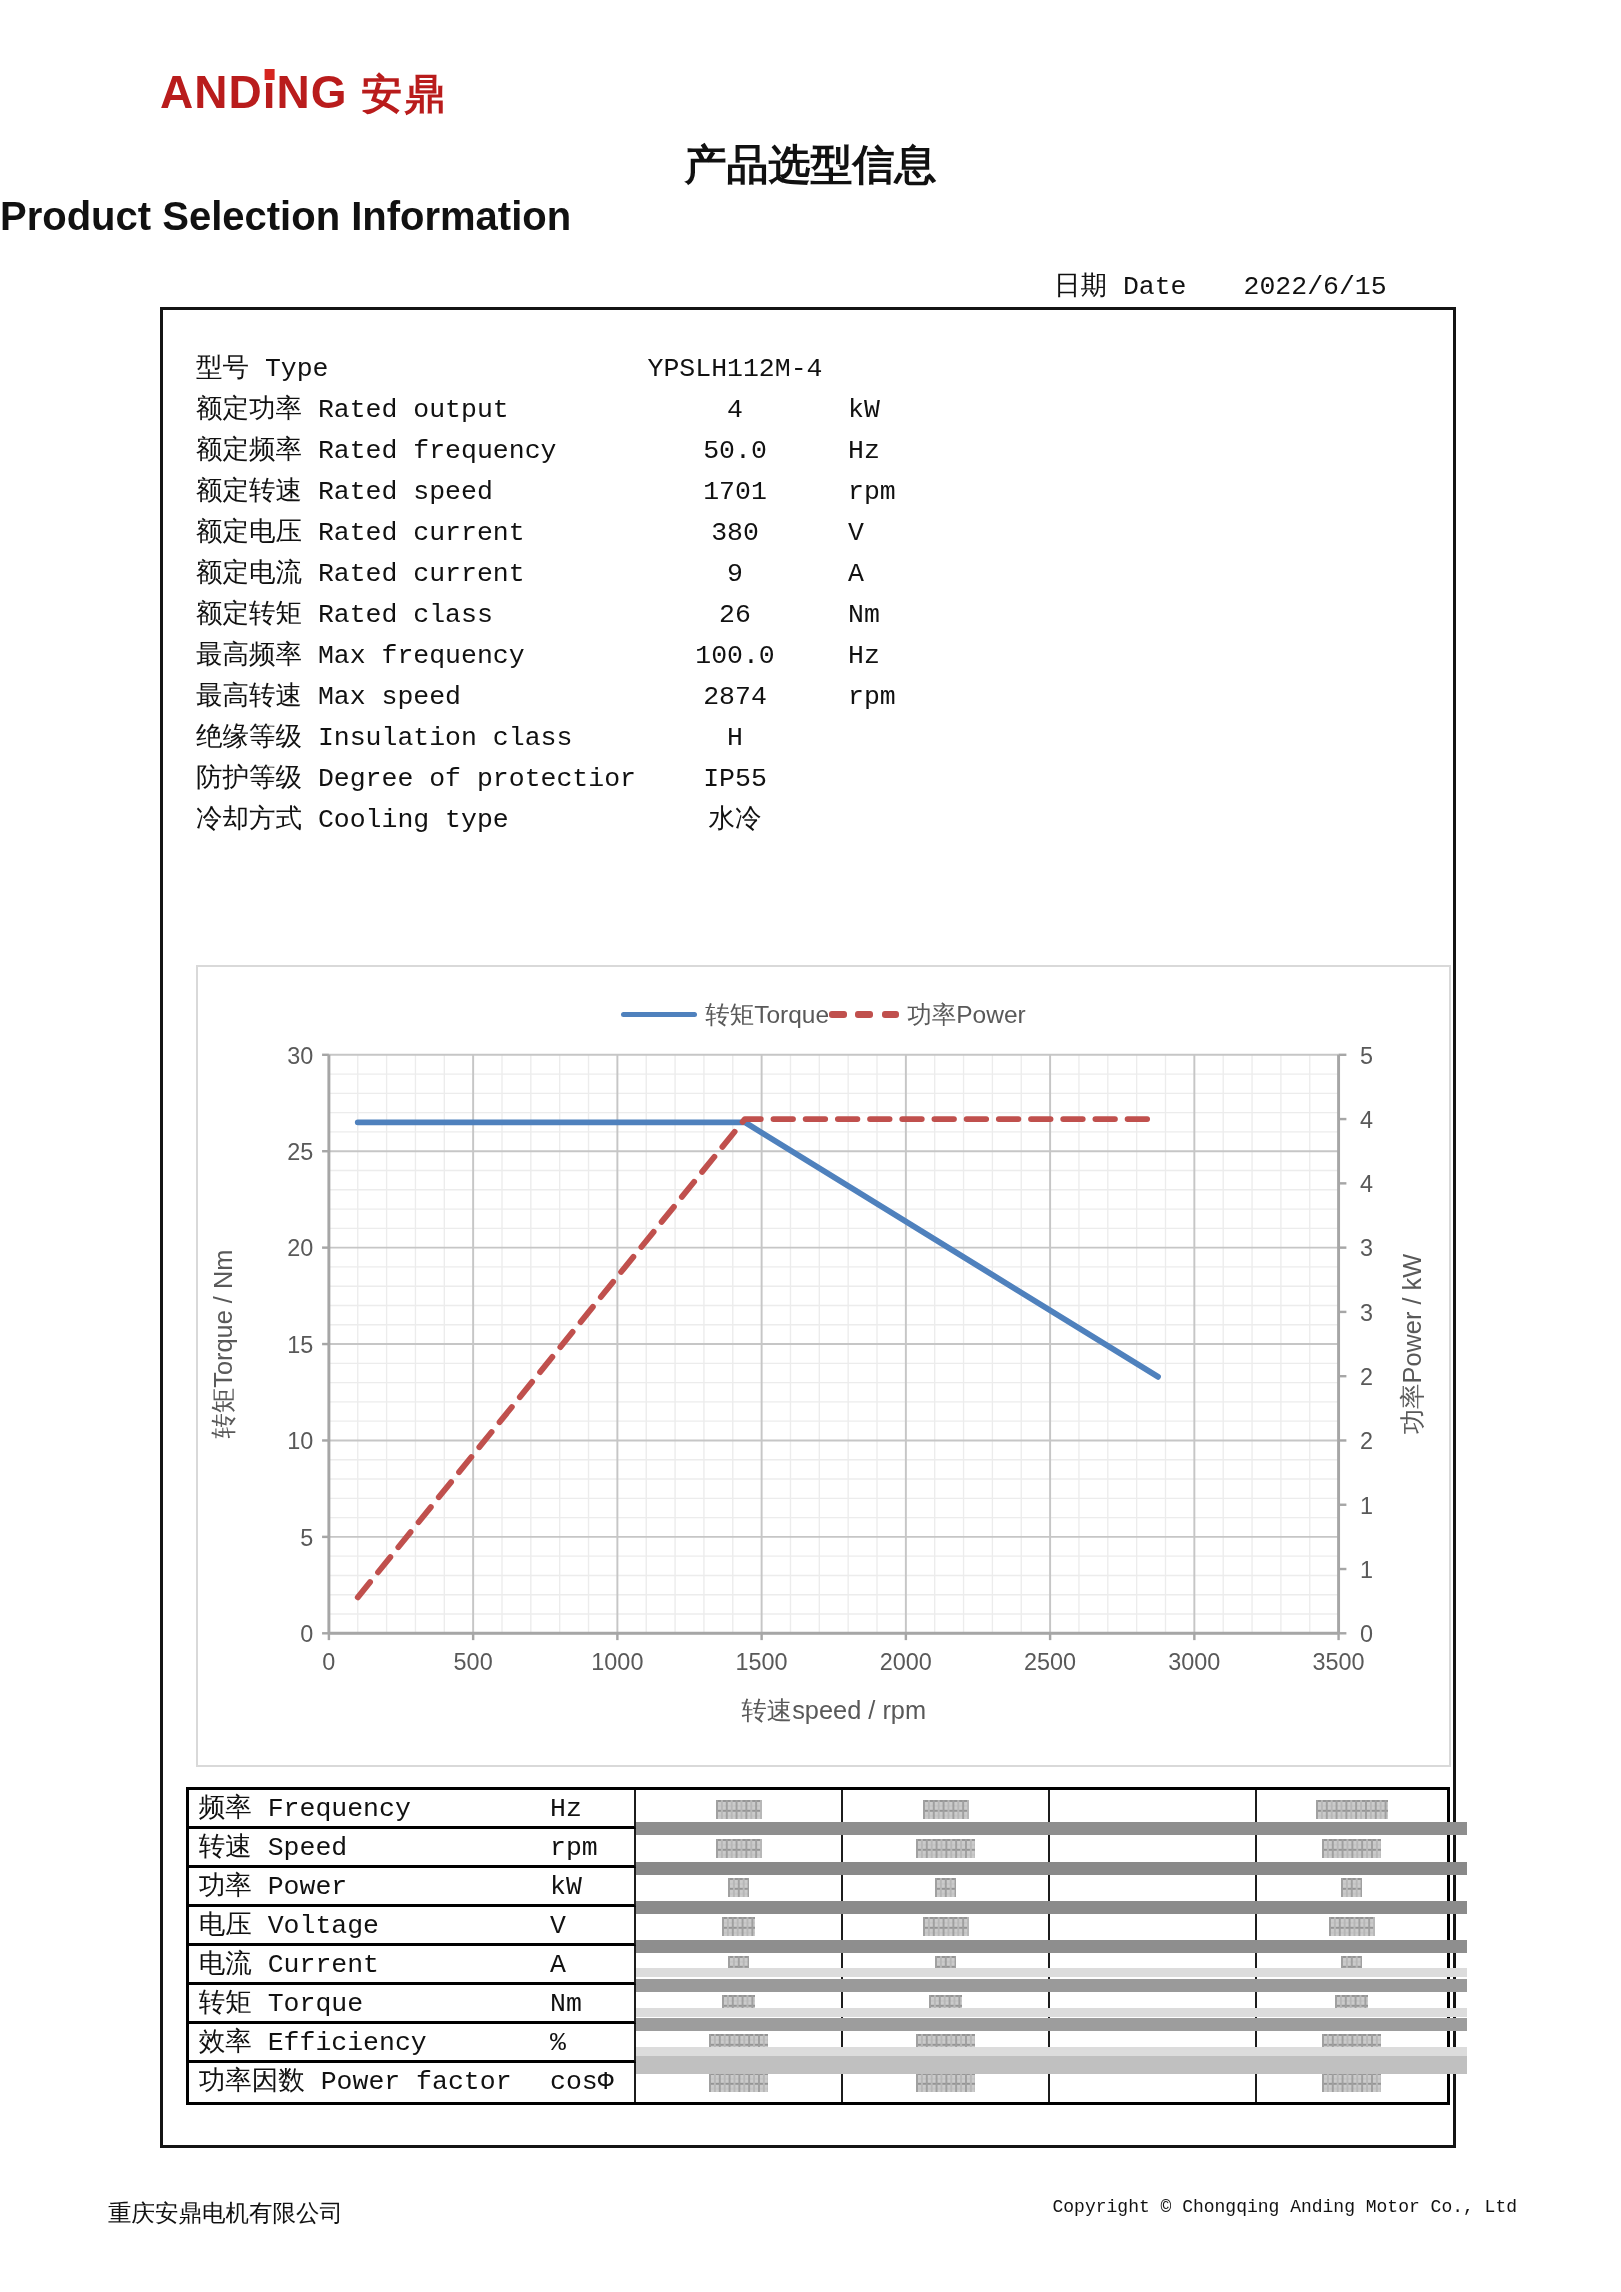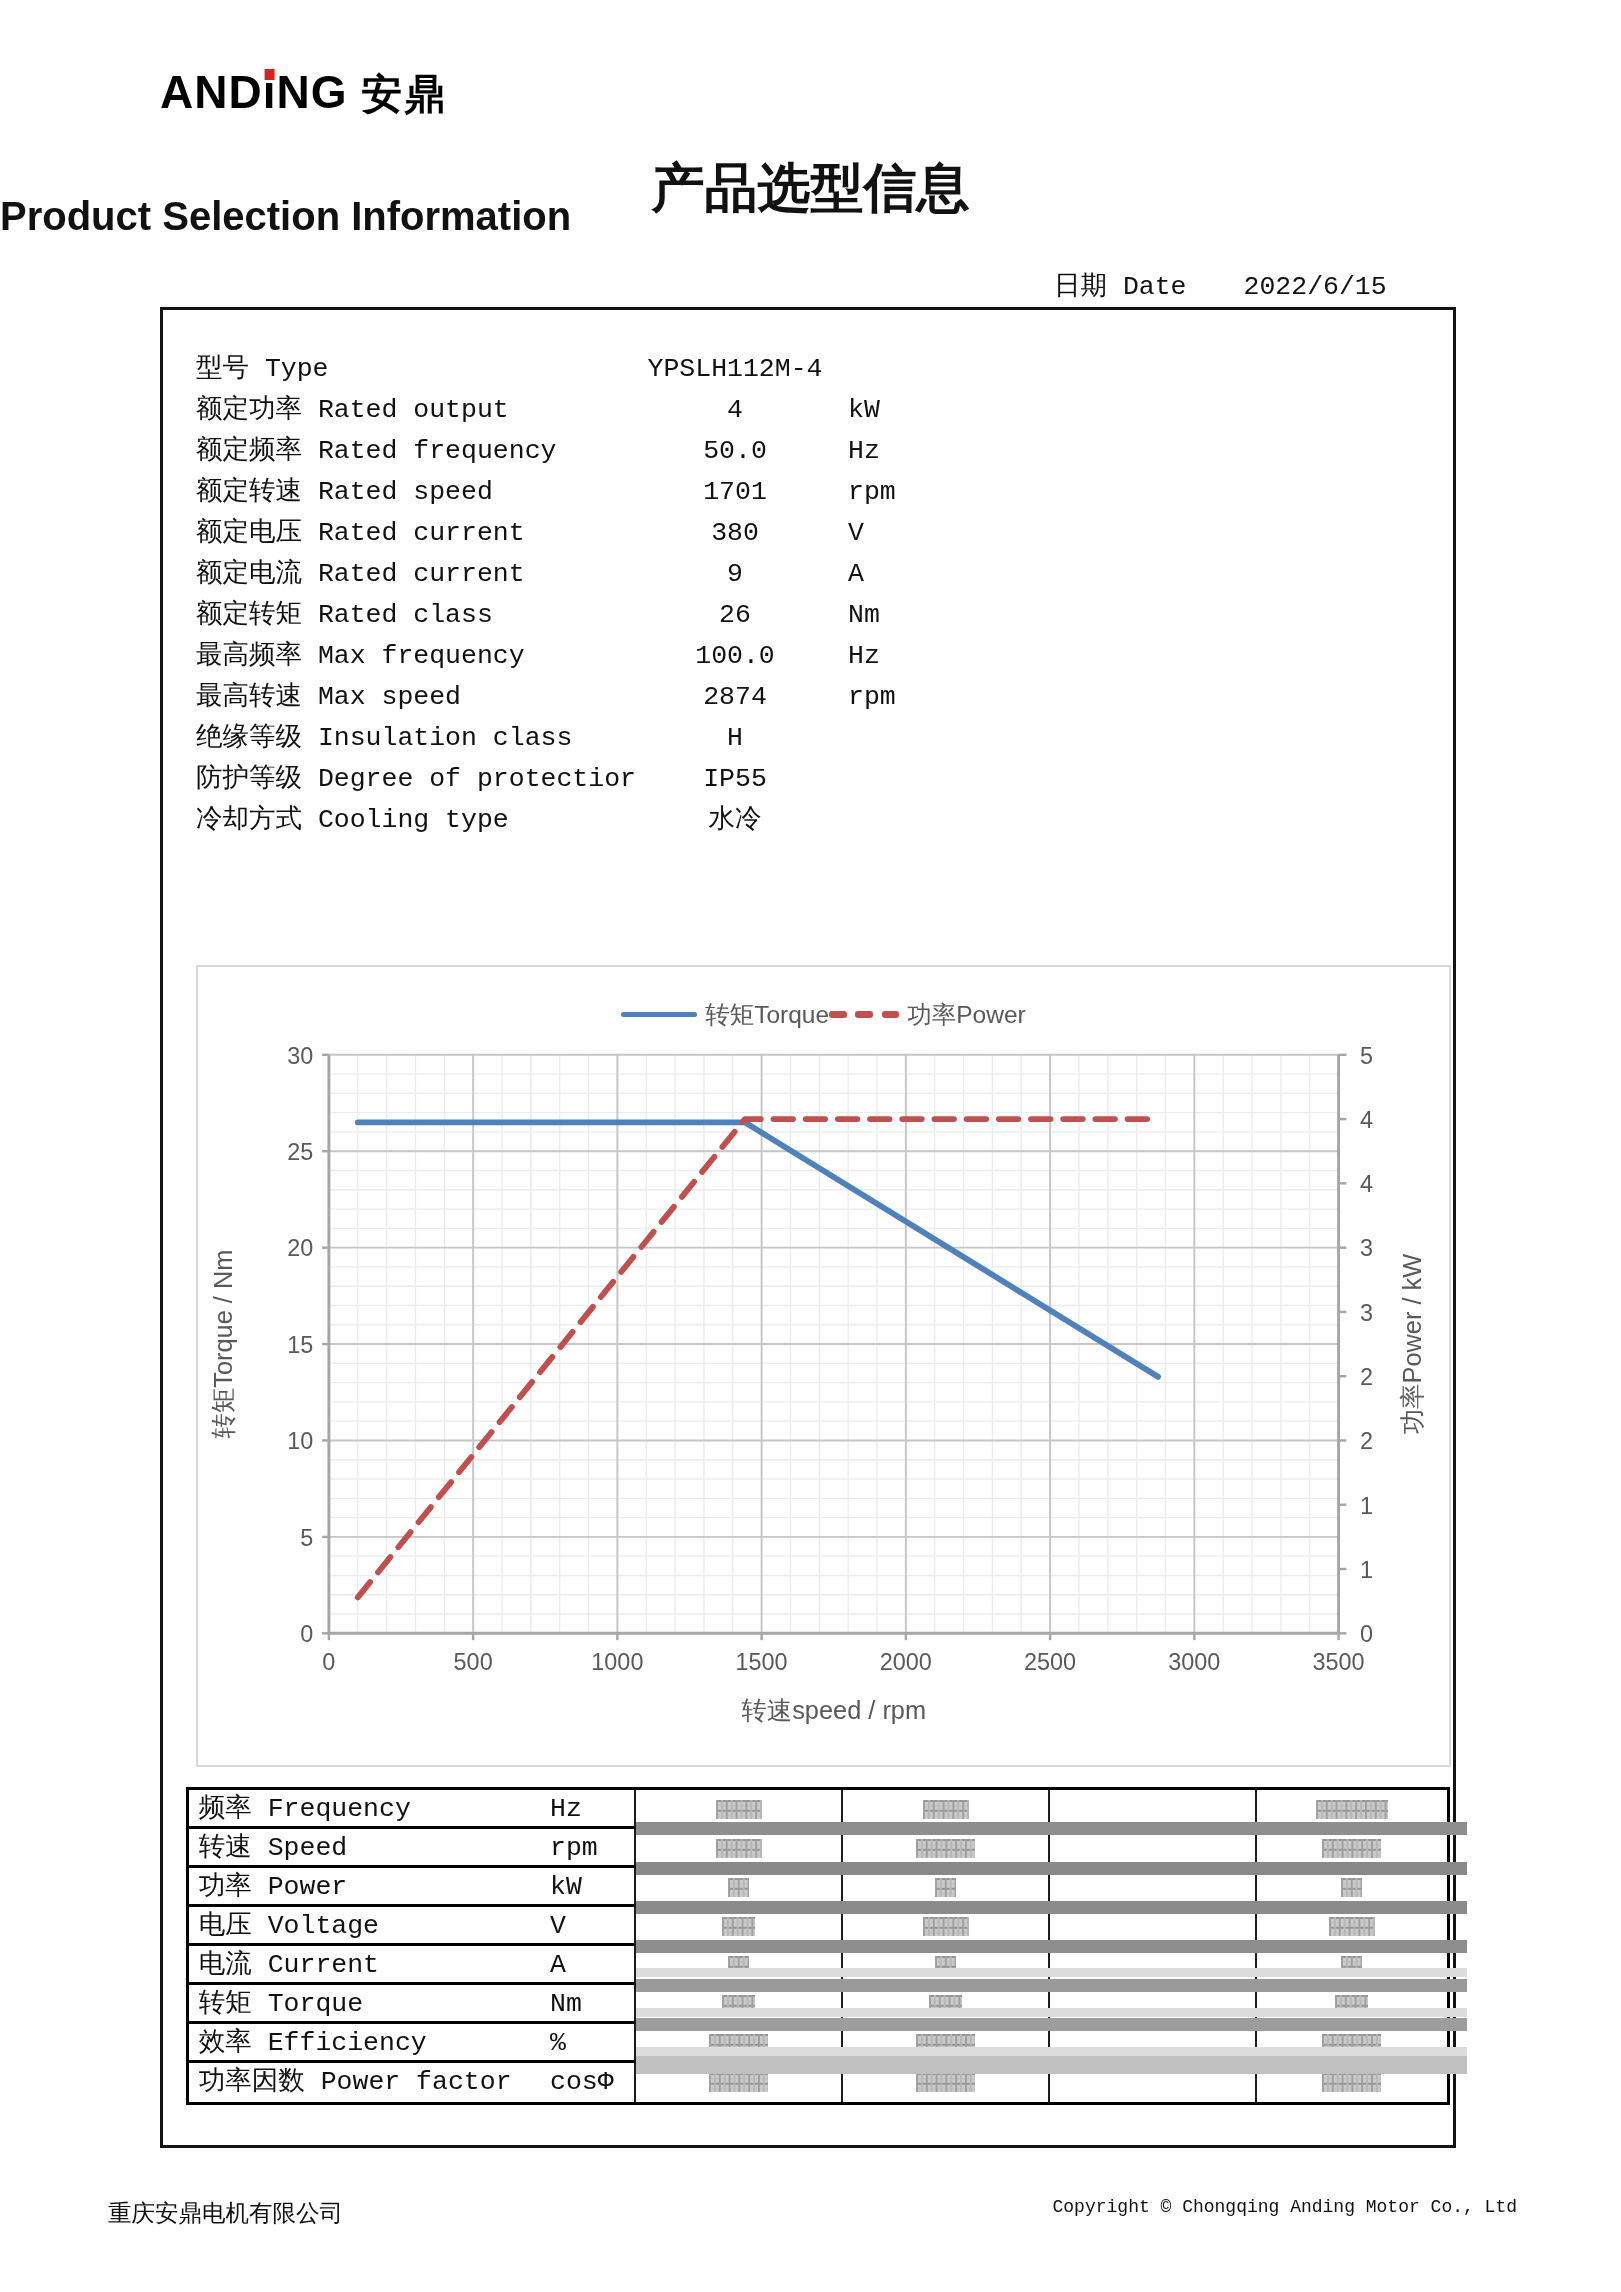--- a/index.html
+++ b/index.html
@@ -1,27 +1,27 @@
 <!DOCTYPE html>
 <html><head>
 <meta charset="utf-8">
 <style>
   html,body{margin:0;padding:0;background:#888;}
   .page{position:relative;width:1621px;height:2293px;background:#ffffff;margin:0 auto;
         font-family:"Liberation Mono","DejaVu Sans Mono",monospace;color:#111;overflow:hidden;}
 
   
   .logo{position:absolute;left:160px;top:65px;font-family:"Liberation Sans","DejaVu Sans",sans-serif;
-        font-weight:bold;font-size:46px;letter-spacing:1px;color:#000000;white-space:nowrap;}
+        font-weight:bold;font-size:46px;letter-spacing:1px;color:#b91c1c;white-space:nowrap;}
   .logo .i-dot{position:relative;}
   .logo .i-dot::before{content:"";position:absolute;left:50%;transform:translateX(-50%);
         top:2.9px;width:10.8px;height:10.8px;background:#d6251f;}
   .logo-cn{font-size:41px;margin-left:13.7px;letter-spacing:2px;}
   .title-cn{position:absolute;left:0;top:137px;width:100%;text-align:center;
-        font-family:"Liberation Sans","DejaVu Sans",sans-serif;font-weight:bold;font-size:53px;margin-top:16px;}
+        font-family:"Liberation Sans","DejaVu Sans",sans-serif;font-weight:bold;font-size:42px;}
   .title-en{position:absolute;left:0;top:194px;width:100%;text-align:left;
         font-family:"Liberation Sans","DejaVu Sans",sans-serif;font-weight:bold;font-size:40px;}
   .date-row{position:absolute;top:267px;left:1054px;font-size:26.5px;white-space:nowrap;}
   .date-row .dv{margin-left:57px;}
 
   
   .doc-frame{position:absolute;left:160px;top:307px;width:1296px;height:1841px;
         border:3.9px solid #141414;box-sizing:border-box;}
 
   

